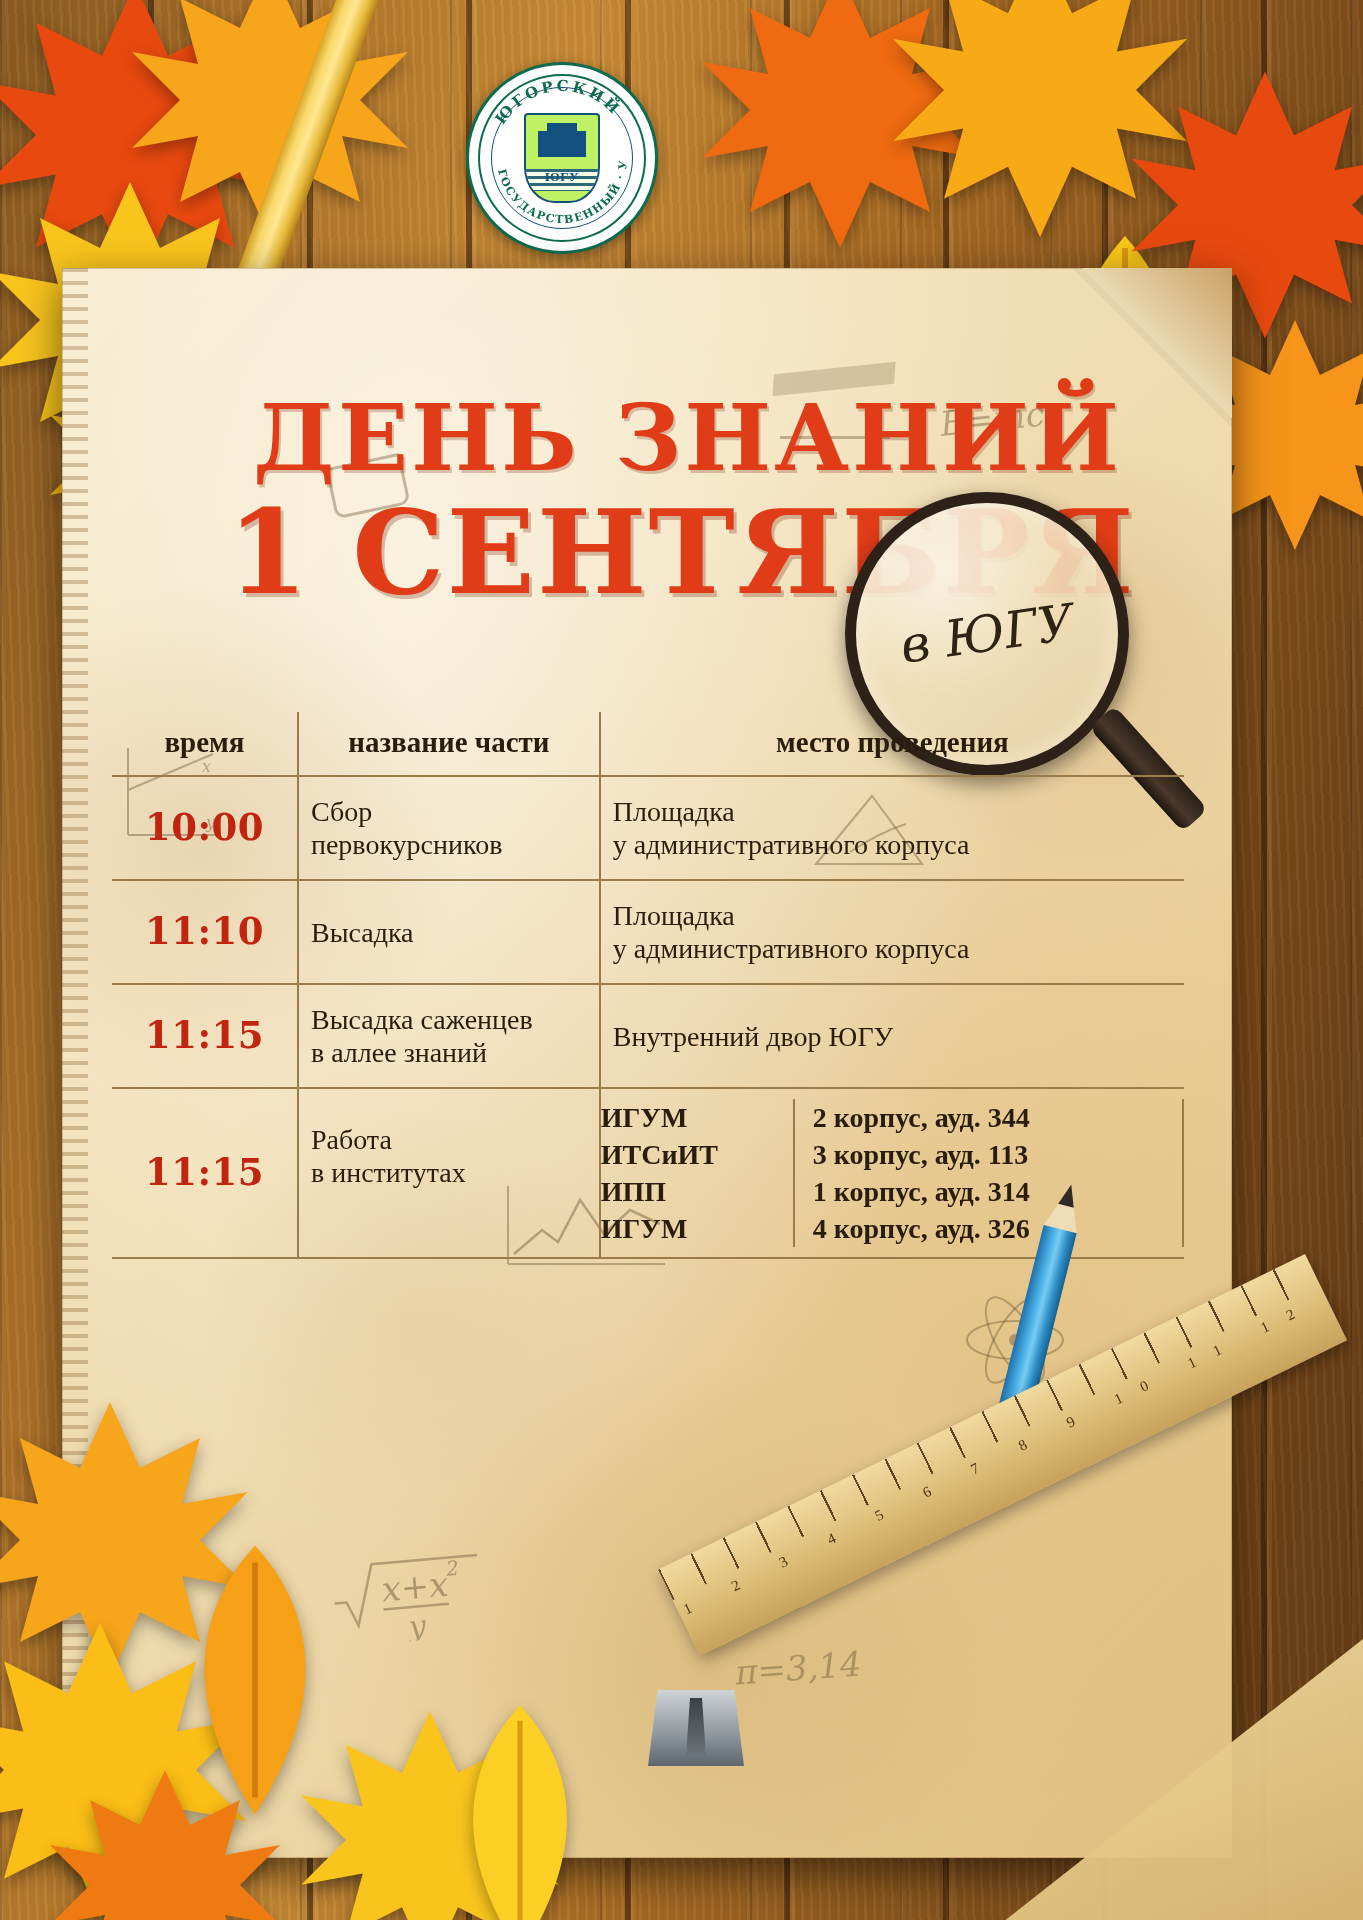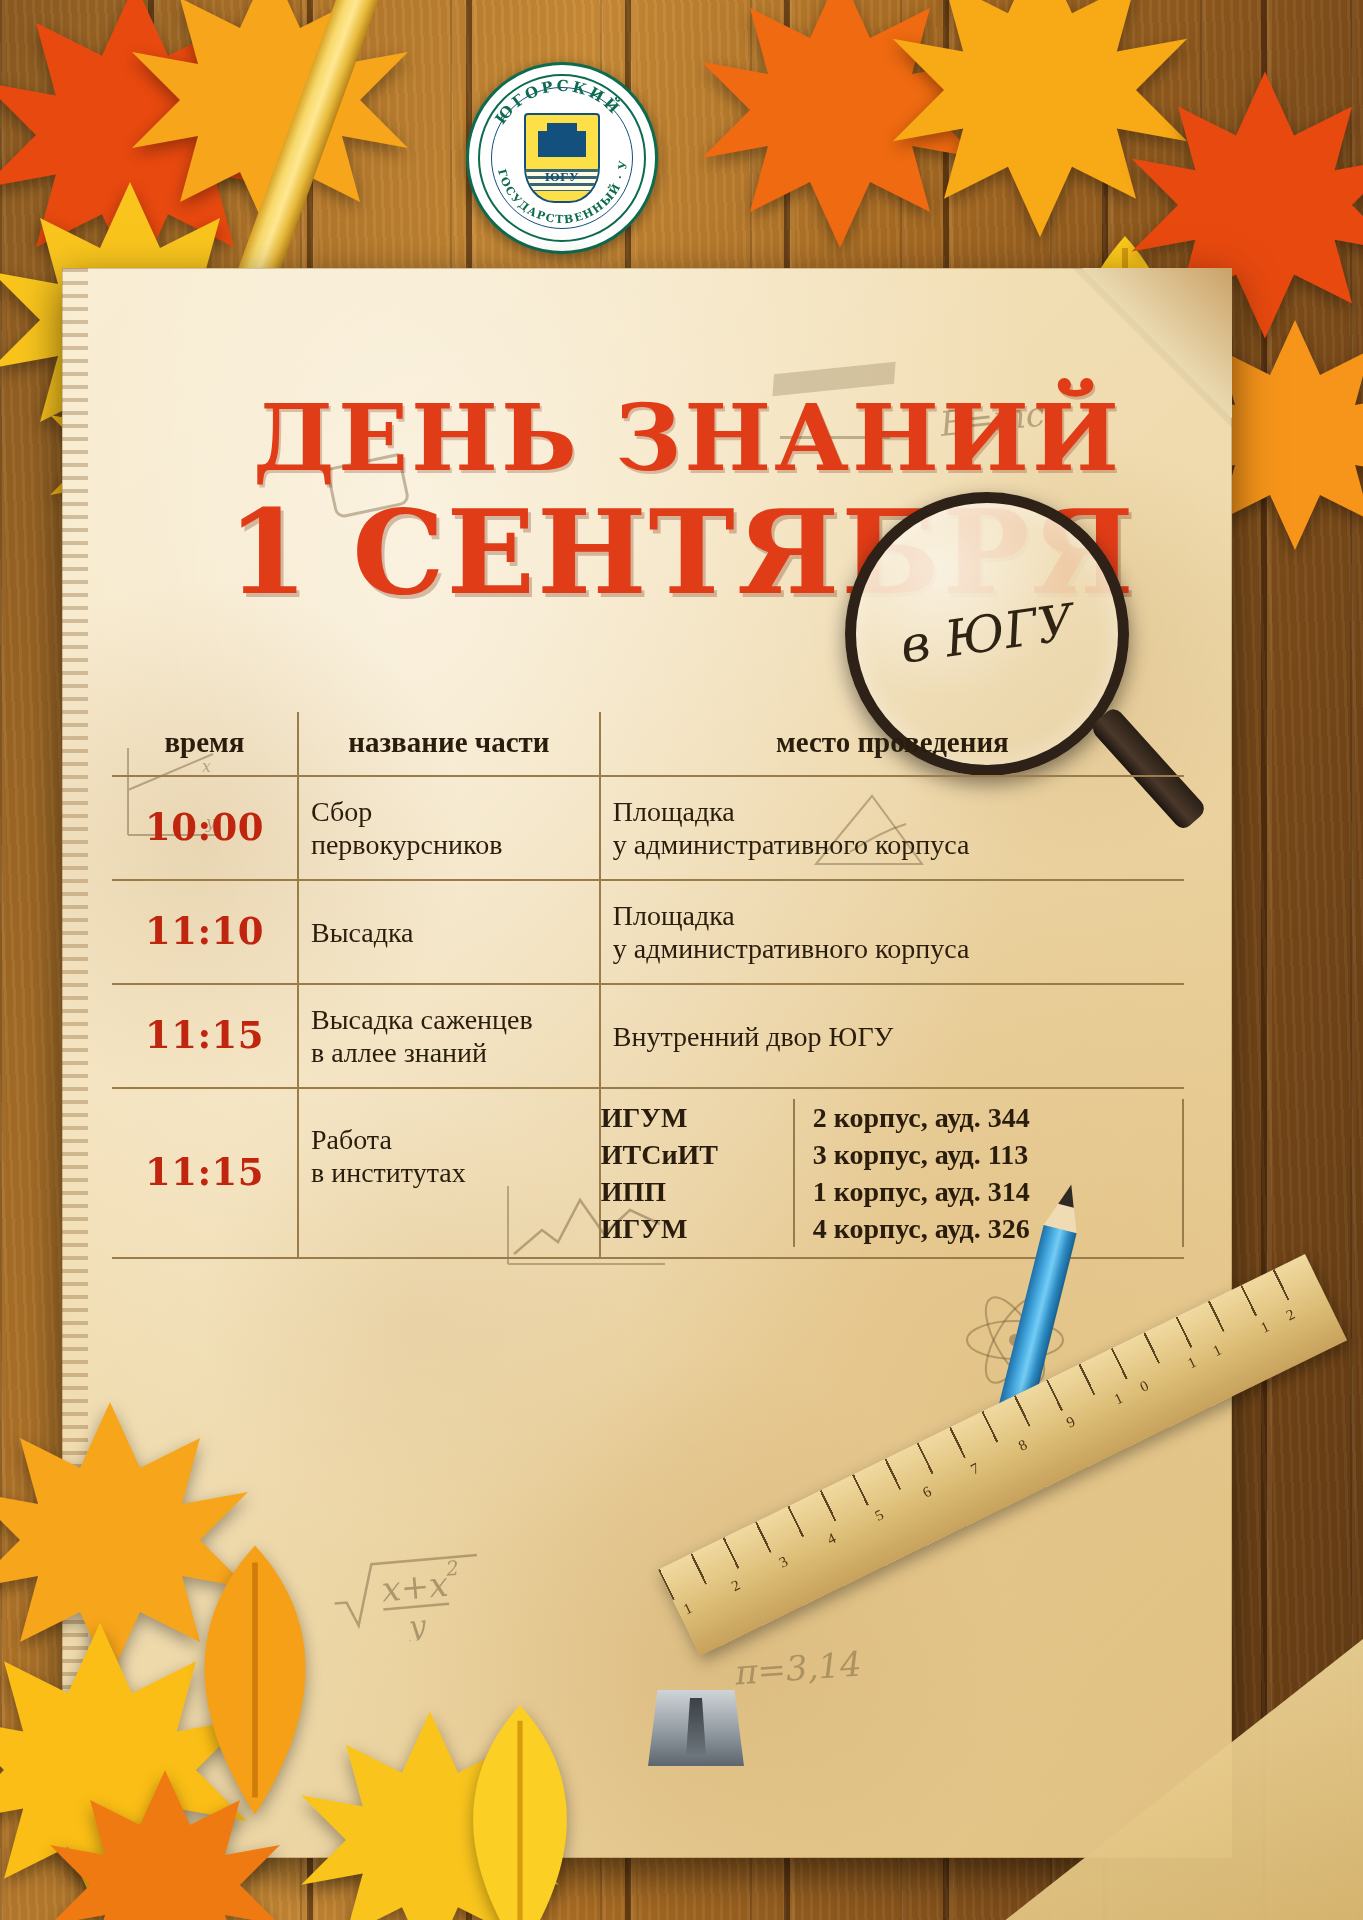--- a/index.html
+++ b/index.html
@@ -128,21 +128,21 @@
   .emblem .ring2 {
     position: absolute;
     inset: 22px;
     border-radius: 50%;
     border: 1px solid #14507e;
   }
   .emblem .shield {
     position: relative;
     width: 72px;
     height: 86px;
-    background: #fde047;
+    background: #bef264;
     border: 2px solid #14507e;
     border-radius: 4px 4px 40% 40%;
     overflow: hidden;
   }
   .emblem .tower {
     position: absolute;
     left: 50%;
     transform: translateX(-50%);
     top: 8px;
     width: 30px;

